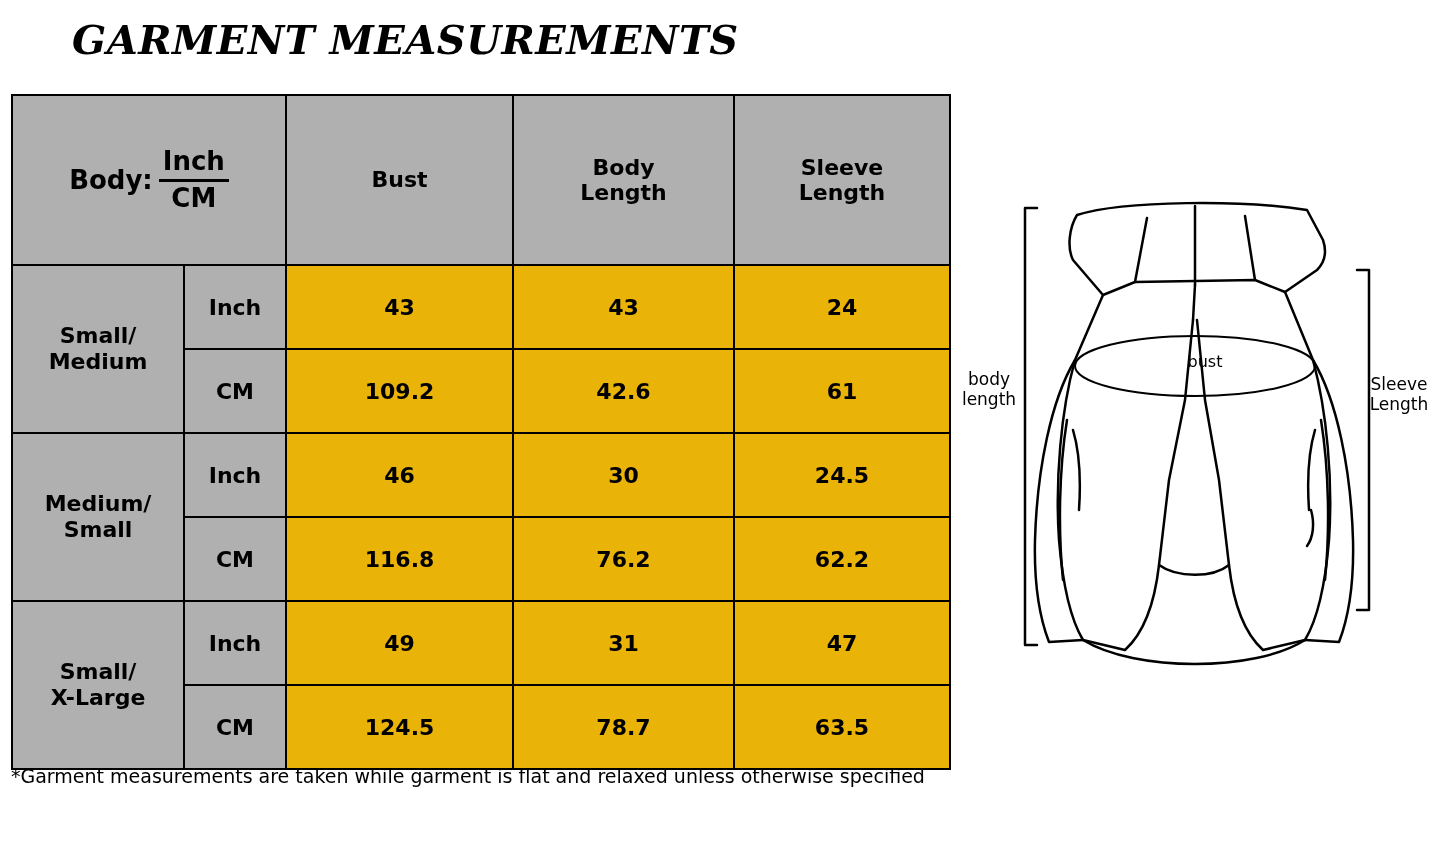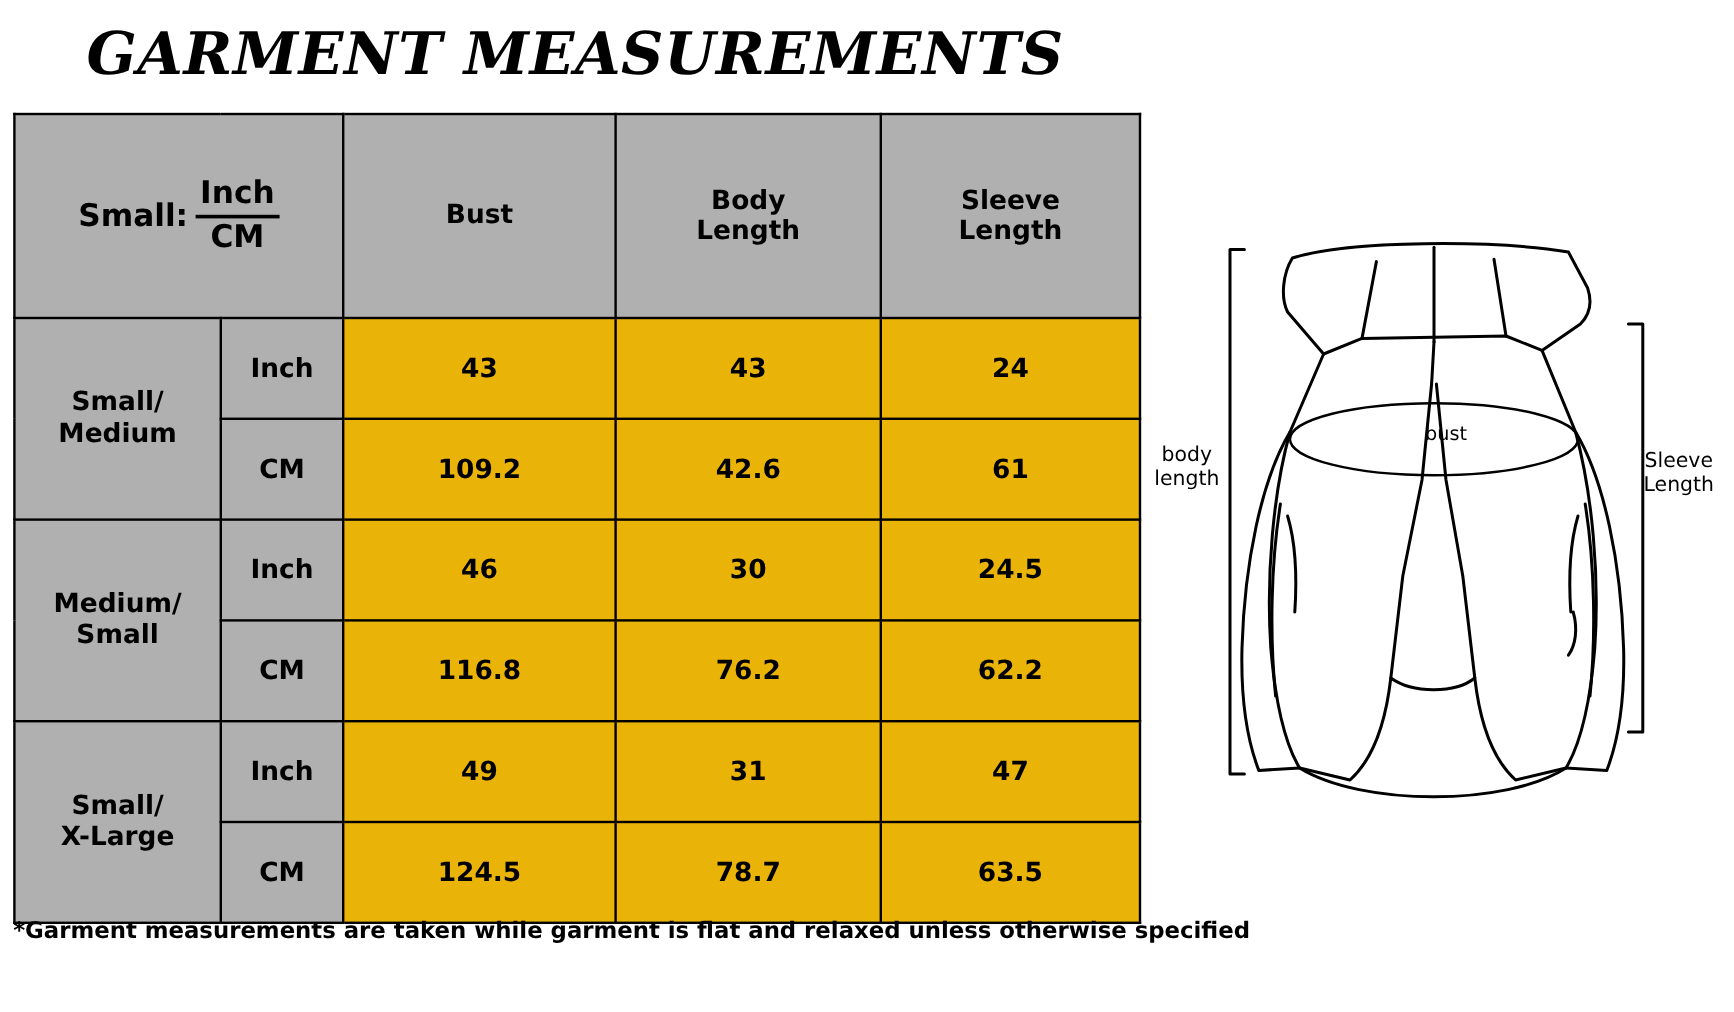--- a/index.html
+++ b/index.html
@@ -17,21 +17,21 @@
   }
 
   
   #page-title {
     position: absolute;
     left: 72px;
     top: 16px;
     font-family: "DejaVu Serif", serif;
     font-style: italic;
     font-weight: 700;
-    font-size: 49px;
+    font-size: 40px;
     letter-spacing: 0.5px;
     white-space: nowrap;
   }
 
   
   #size-table {
     position: absolute;
     left: 11px;
     top: 94px;
     width: 938px;
@@ -102,21 +102,21 @@
     background: #eab308;
     font-size: 22px;
     height: 82px;
   }
 
   #table-note {
     position: absolute;
     left: 11px;
     top: 765px;
     font-size: 19px;
-    font-weight: bold;
+    font-weight: normal;
     white-space: nowrap;
   }
 
   
   #illustration {
     position: absolute;
     left: 955px;
     top: 180px;
     width: 480px;
     height: 490px;
@@ -142,21 +142,21 @@
     <col style="width:102px">
     <col style="width:227px">
     <col style="width:221px">
     <col style="width:216px">
   </colgroup>
   <tbody>
 
     <tr>
       <td class="unit-cell" colspan="2">
         <div class="unit-inner">
-          <span class="unit-word">Small:</span>
+          <span class="unit-word">Body:</span>
           <span class="unit-frac">
             <span class="num">Inch</span>
             <span class="den">CM</span>
           </span>
         </div>
       </td>
       <td class="head-cell">Bust</td>
       <td class="head-cell">
         <div>Body</div>
         <div>Length</div>

